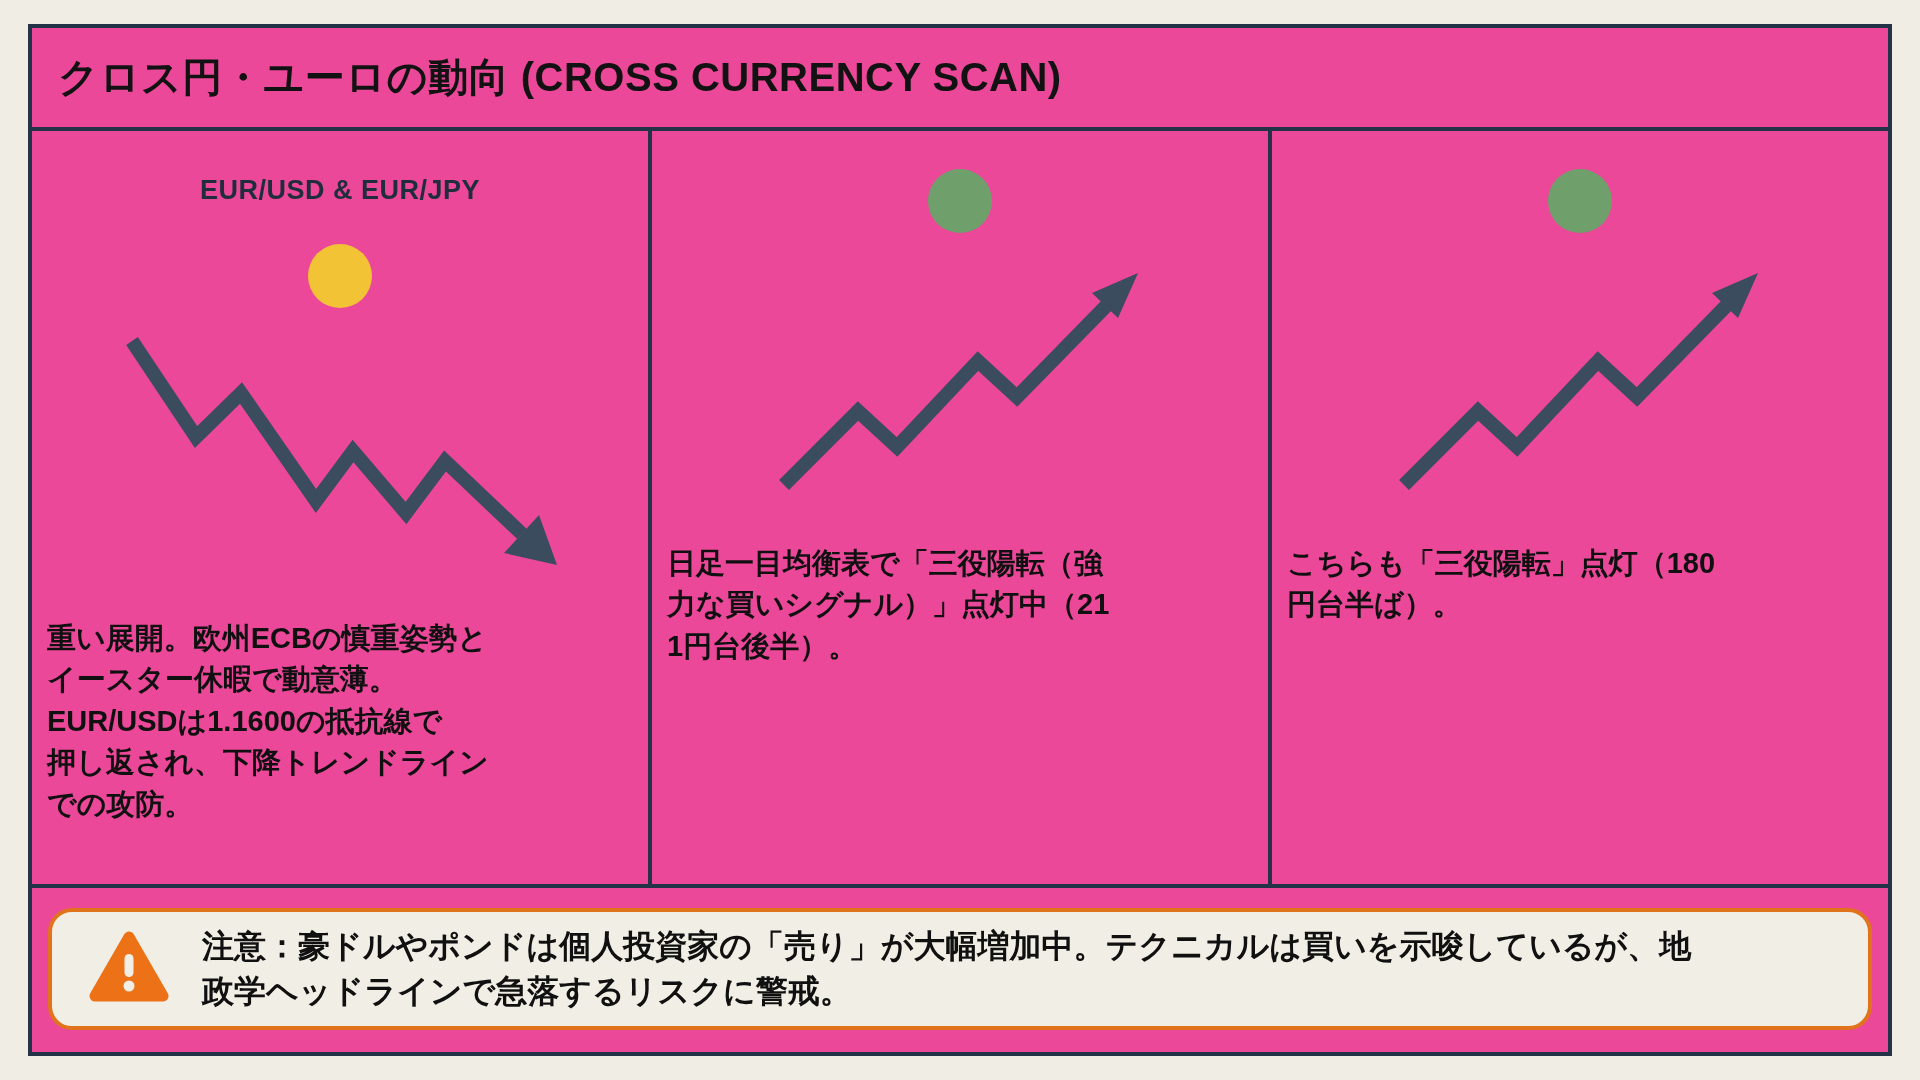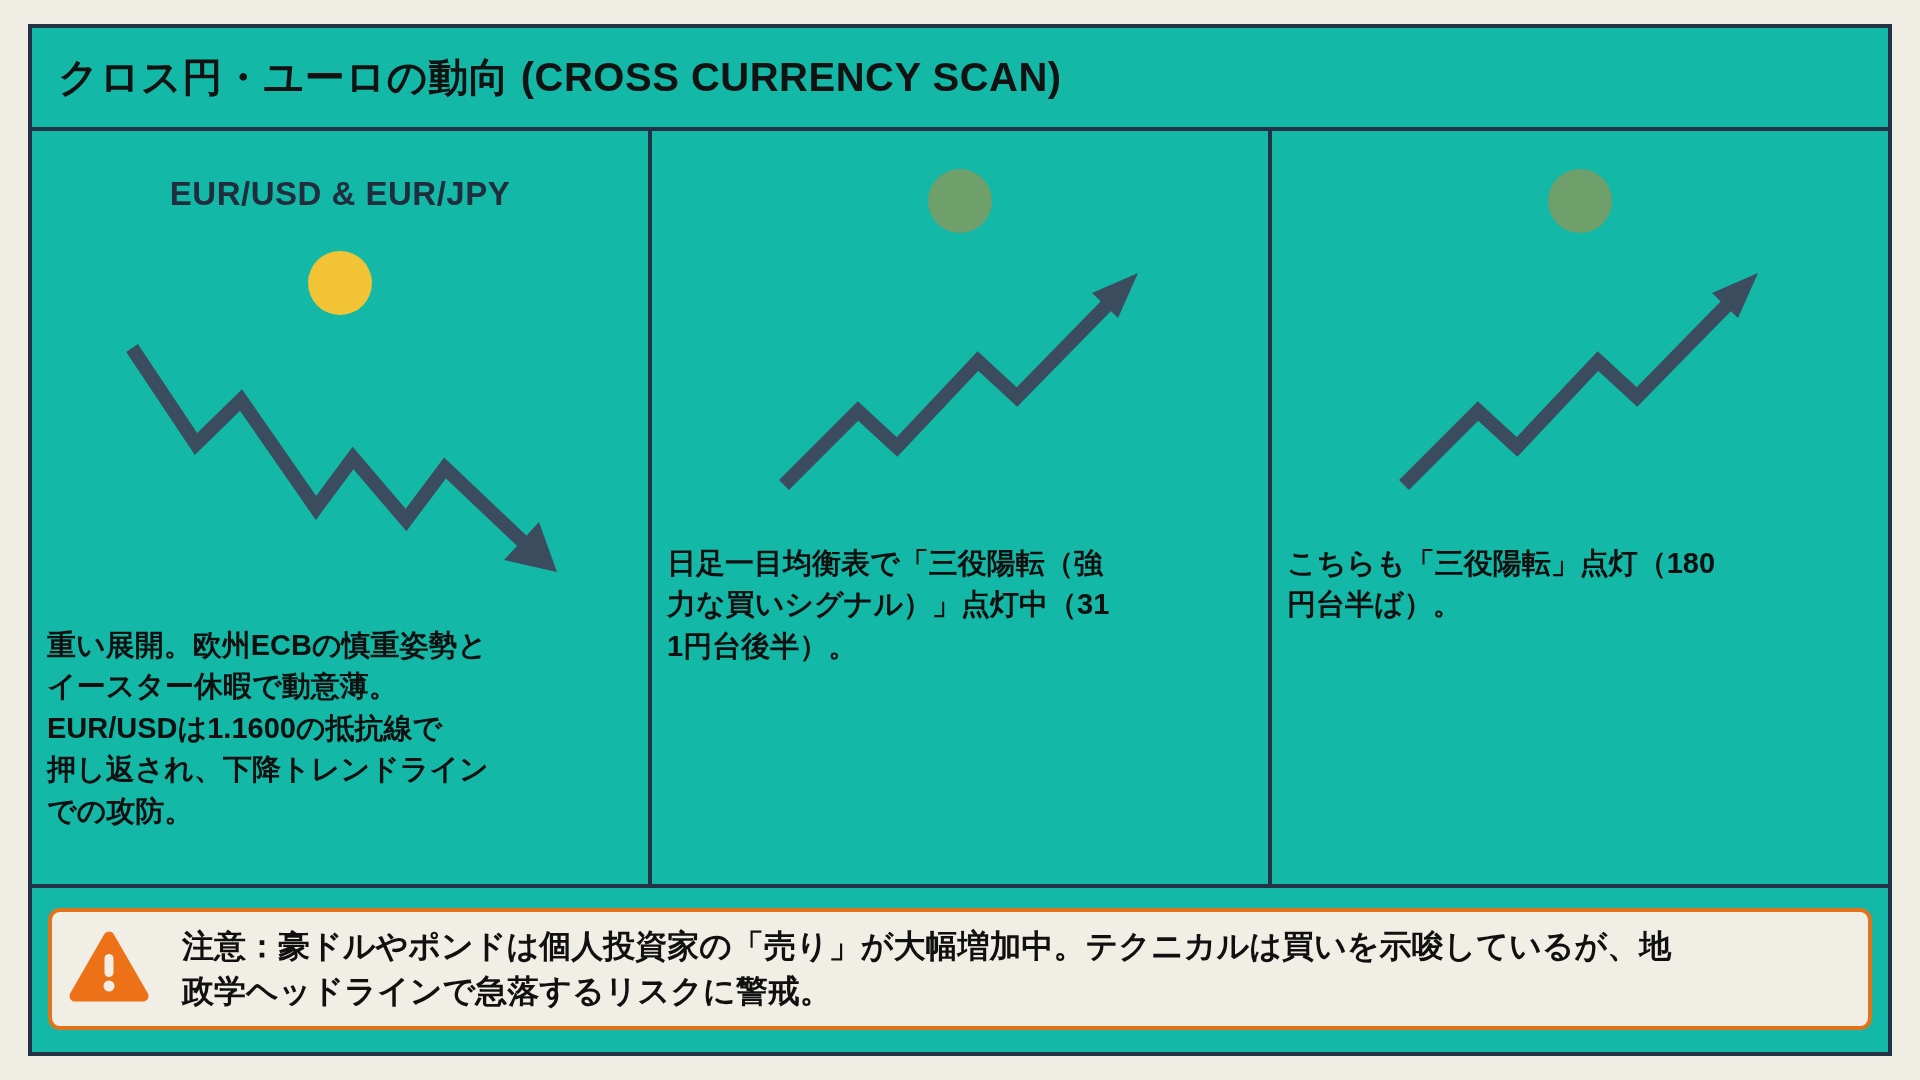--- a/index.html
+++ b/index.html
@@ -8,21 +8,21 @@
     background:#F0EDE4;
     font-family:"Liberation Sans","DejaVu Sans",sans-serif;
     position:relative;overflow:hidden;
     -webkit-font-smoothing:antialiased;
   }
   .panel{
     position:absolute;left:28px;top:24px;
     width:1864px;height:1032px;
     border:4px solid #243247;
     box-sizing:border-box;
-    background:#14b8a6;
+    background:#ec4899;
     display:flex;flex-direction:column;
   }
   .title-bar{
     height:99px;flex:0 0 99px;
     border-bottom:4px solid #243247;
     display:flex;align-items:center;
     padding-left:26px;
     box-sizing:content-box;
   }
   .title-bar h1{
@@ -35,21 +35,21 @@
     display:flex;
   }
   .col{
     flex:1 1 0;min-width:0;
     display:flex;flex-direction:column;
   }
   .col.divider{border-right:4px solid #243247;}
   .col-header{
     margin-top:44px;
     text-align:center;
-    font-size:33px;font-weight:700;color:#1F2D3D;
+    font-size:27px;font-weight:700;color:#1F2D3D;
     letter-spacing:0.5px;
   }
   .dot-row{margin-top:38px;display:flex;justify-content:center;}
   .dot{width:64px;height:64px;border-radius:50%;}
   .arrow-box{
     height:268px;margin-top:12px;
     display:flex;align-items:center;justify-content:center;
   }
   .arrow-box svg{display:block;}
   .col-desc{
@@ -60,24 +60,24 @@
   }
   .bottom-area{
     flex:1 1 auto;
     display:flex;align-items:flex-start;justify-content:center;
   }
   .warning-box{
     margin-top:20px;
     width:1824px;height:122px;
     box-sizing:border-box;
     border:4px solid #E0731C;
-    border-radius:12px;
+    border-radius:24px;
     background:#F1EEE5;
     display:flex;align-items:center;
-    padding:0 28px 0 16px;
+    padding:0 28px 0 36px;
     gap:32px;
   }
   .warning-icon{flex:0 0 auto;}
   .warning-text{
     font-size:32px;font-weight:700;color:#101010;
     line-height:1.42;white-space:pre-line;
   }
 </style>
 </head>
 <body>
@@ -118,21 +118,21 @@
       <div class="arrow-box">
 
         <span>
           <svg width="380" height="240" viewBox="0 0 380 240">
             <path d="M14,226 L88,152 L127,188 L208,102 L247,138 L338,45" fill="none" stroke="#3B4C5E" stroke-width="14" stroke-linejoin="miter"></path>
             <polygon points="368,14 348,59 322,34" fill="#3B4C5E"></polygon>
           </svg>
         </span>
       </div>
       <div class="col-desc">日足一目均衡表で「三役陽転（強
-力な買いシグナル）」点灯中（31
+力な買いシグナル）」点灯中（21
 1円台後半）。</div>
     </div>
 
     <div class="col">
       <div class="dot-row">
         <div class="dot" style="background-color: rgb(111, 159, 107);"></div>
       </div>
       <div class="arrow-box">
 
         <span>

